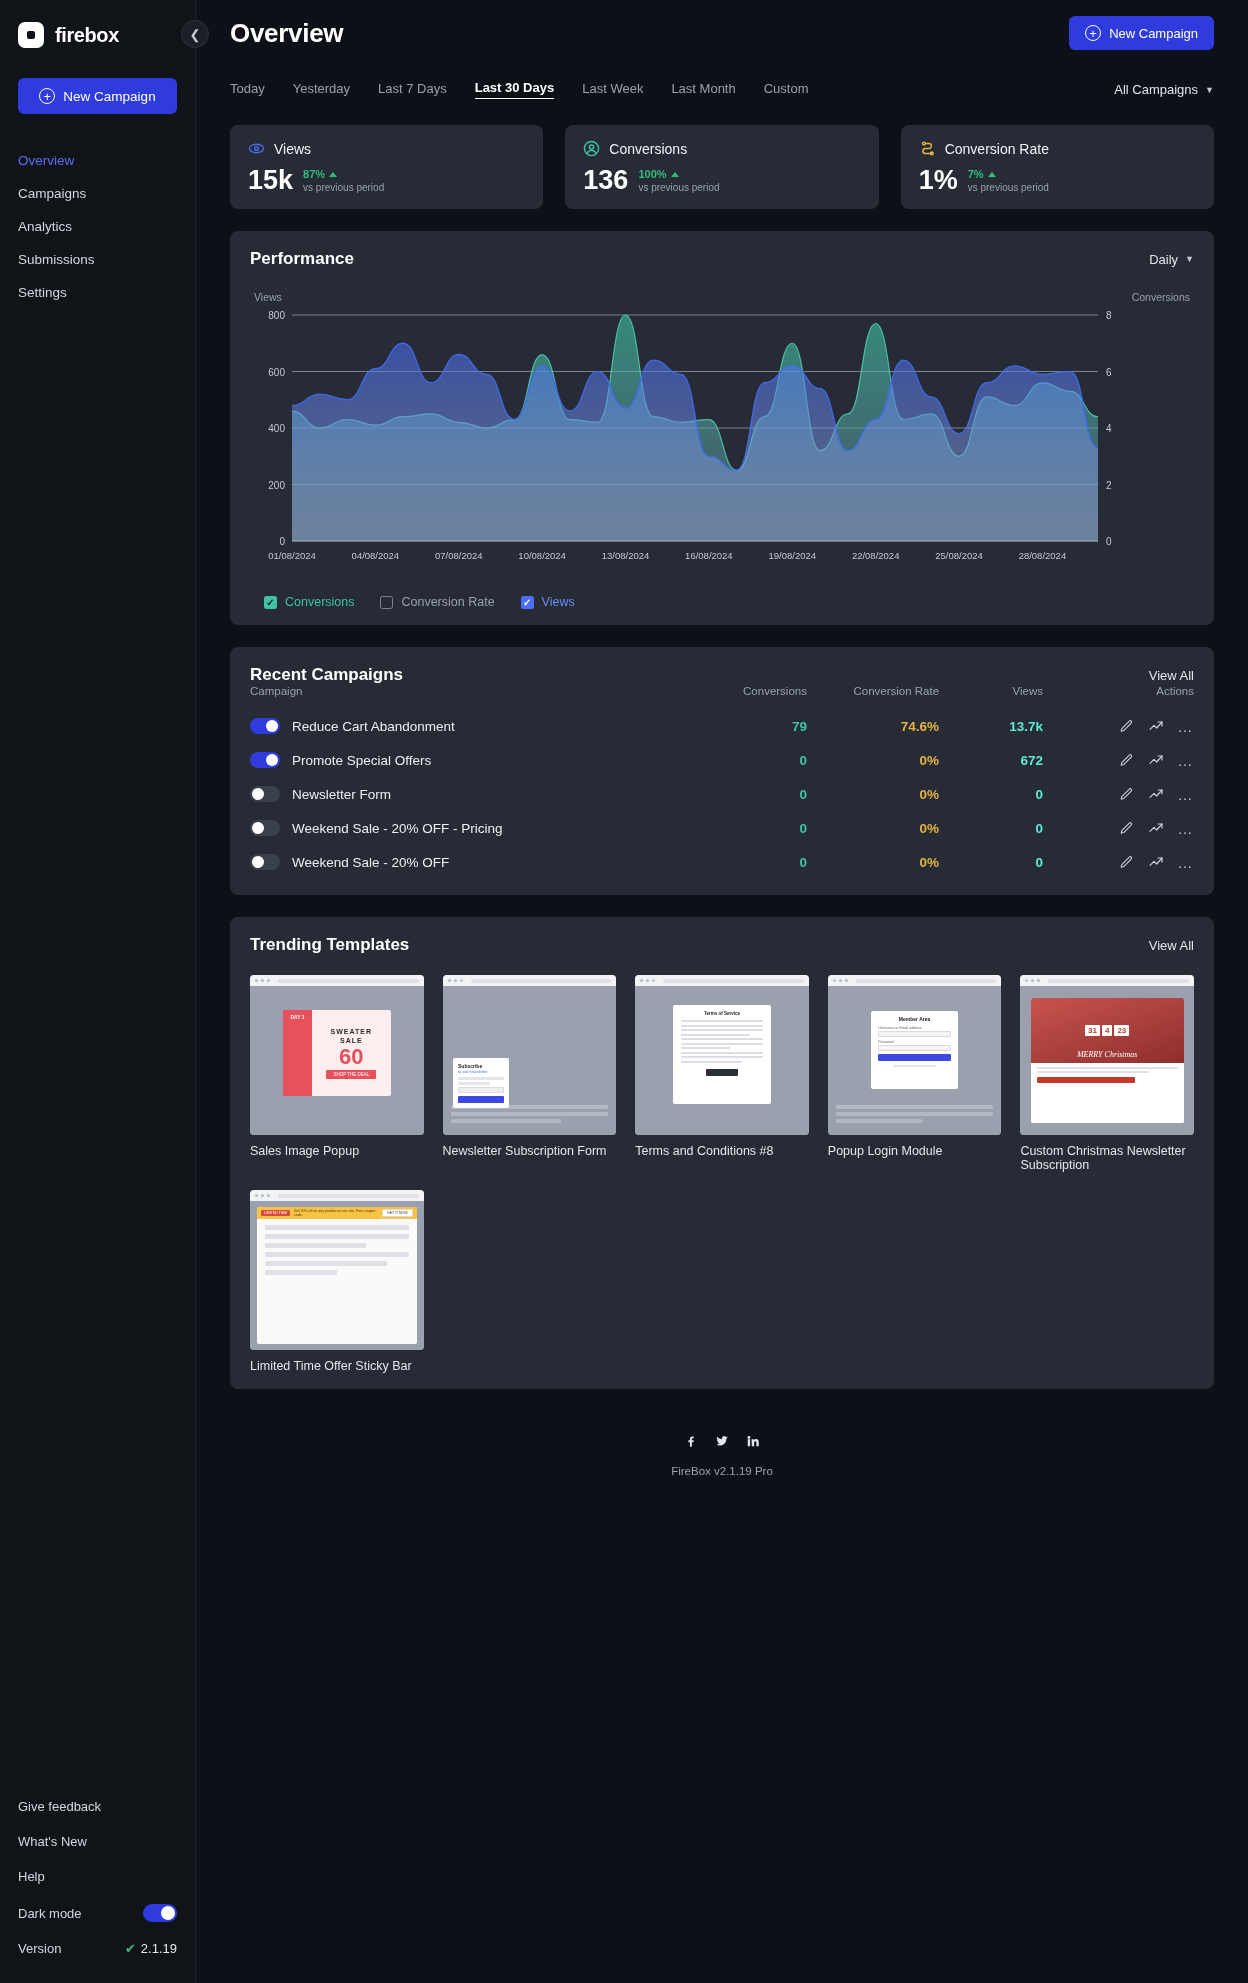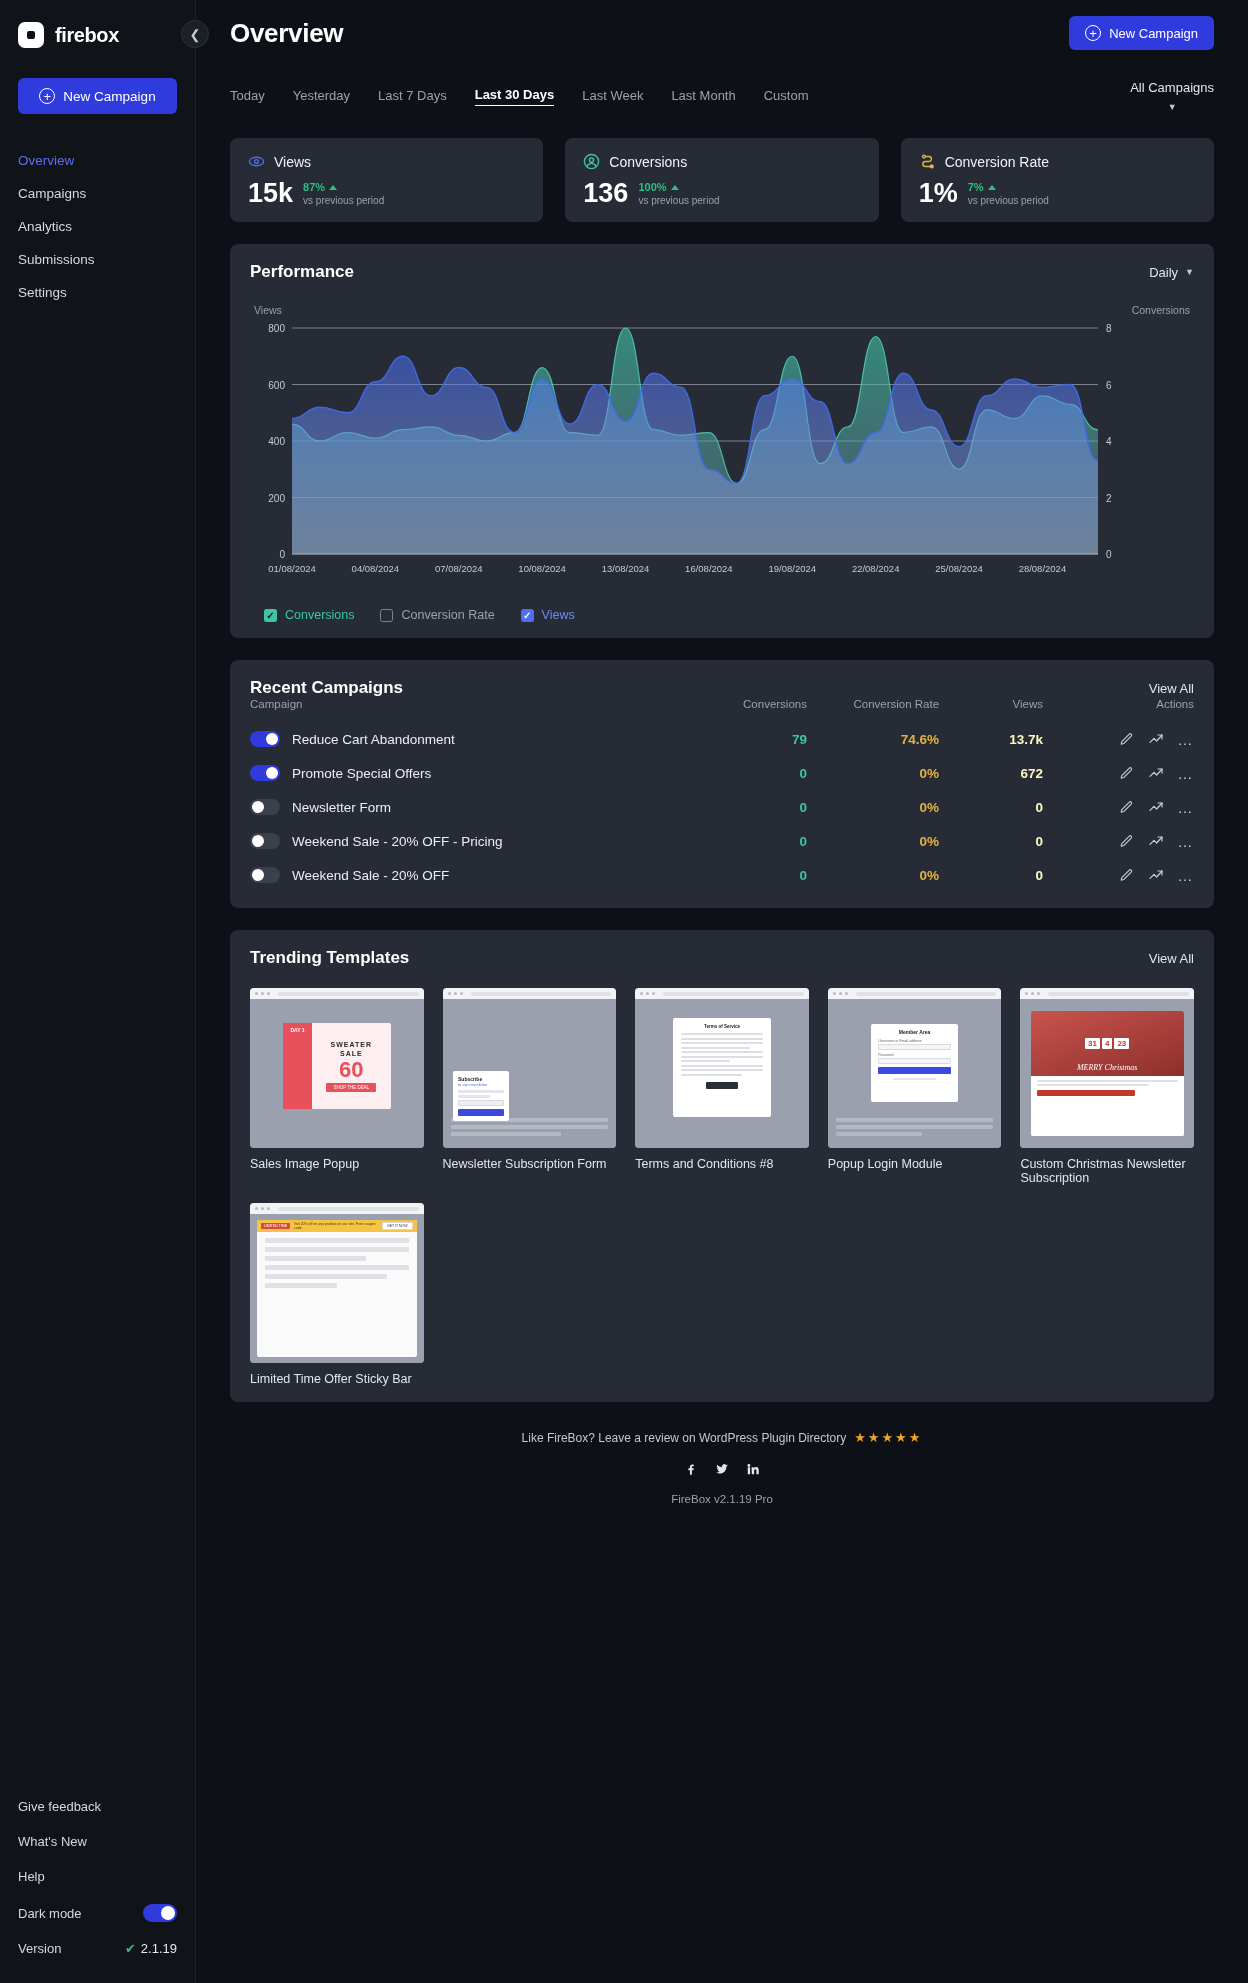--- a/index.html
+++ b/index.html
@@ -67,21 +67,21 @@
   .page-title { font-size: 26px; font-weight: 700; color: #fff; letter-spacing: -0.3px; }
   .new-campaign-top {
     height: 34px; padding: 0 16px; border-radius: 6px; background: #2f3bdc; color: #fff;
     font-size: 13px; font-weight: 500; display: flex; align-items: center; gap: 8px; border: none; cursor: pointer;
   }
 
   .filters { display: flex; align-items: center; justify-content: space-between; margin-top: 30px; }
   .ranges { display: flex; align-items: flex-end; gap: 28px; }
   .range { font-size: 13px; color: #9aa1ad; cursor: pointer; padding-bottom: 3px; }
   .range.active { color: #fff; font-weight: 600; border-bottom: 1.5px solid #fff; }
-  .campaign-select { font-size: 13px; color: #e3e6eb; display: flex; align-items: center; gap: 7px; cursor: pointer; flex-direction: column; }
+  .campaign-select { font-size: 13px; color: #e3e6eb; display: flex; align-items: center; gap: 7px; cursor: pointer; }
   .caret { font-size: 9px; color: #c2c7d0; }
 
   
   .stats { display: flex; gap: 22px; margin-top: 26px; }
   .stat-card {
     flex: 1; background: #262b36; border-radius: 8px; padding: 15px 18px 18px 18px; height: 84px;
   }
   .stat-head { display: flex; align-items: center; gap: 9px; }
   .stat-label { font-size: 14px; color: #f0f2f6; }
   .stat-body { display: flex; align-items: flex-end; gap: 10px; margin-top: 10px; }
@@ -117,21 +117,21 @@
   .tbl td.left { text-align: left; }
   .camp-cell { display: flex; align-items: center; gap: 12px; }
   .sw { width: 30px; height: 16px; border-radius: 9px; position: relative; flex: 0 0 30px; cursor: pointer; }
   .sw.on { background: #2f3bdc; }
   .sw.off { background: #3b414c; }
   .sw i { position: absolute; top: 2px; width: 12px; height: 12px; border-radius: 50%; background: #fff; }
   .sw.on i { right: 2px; } .sw.off i { left: 2px; }
   .camp-name { color: #eceef2; font-size: 13.5px; }
   .v-conv { color: #3ec4a4; font-weight: 600; }
   .v-rate { color: #e3b341; font-weight: 600; }
-  .v-views { color: #fef9c3; font-weight: 600; }
+  .v-views { color: #5eead4; font-weight: 600; }
   .acts { display: flex; gap: 14px; justify-content: flex-end; align-items: center; padding-left: 20px; }
   .act { color: #c9cdd6; cursor: pointer; display: flex; align-items: center; }
   .dots { letter-spacing: 1.5px; font-size: 15px; line-height: 1; }
 
   
   .tpl-grid { display: grid; grid-template-columns: repeat(5, 1fr); gap: 18px 19px; margin-top: 20px; }
   .tpl-card { cursor: pointer; }
   .tpl-thumb { width: 100%; height: 160px; border-radius: 4px; overflow: hidden; background: #9aa0ad; position: relative; }
   .browser-bar { height: 11px; background: #f2f3f5; display: flex; align-items: center; gap: 3px; padding: 0 5px; }
   .browser-bar i { width: 3px; height: 3px; border-radius: 50%; background: #b9bdc5; display: block; }
@@ -736,24 +736,20 @@
               </div>
             </div>
           </div>
           <div class="tpl-name">Limited Time Offer Sticky Bar</div>
         </div>
 
       </div>
     </section>
 
     <footer class="footer">
-      <div class="foot-line">
-        <span>Like FireBox? Leave a review on WordPress Plugin Directory</span>
-        <span class="stars">★★★★★</span>
-      </div>
       <div class="socials">
         <span class="soc">
           <svg width="14" height="14" viewBox="0 0 24 24" fill="#e4e7ec">
               <path d="M13.5 22v-8h2.7l.4-3.1h-3.1V8.9c0-.9.25-1.5 1.55-1.5h1.65V4.6c-.3-.04-1.3-.13-2.45-.13-2.4 0-4.05 1.47-4.05 4.18v2.25H7.5V14h2.7v8z"></path>
             </svg>
         </span>
         <span class="soc">
           <svg width="14" height="14" viewBox="0 0 24 24" fill="#e4e7ec">
               <path d="M22 5.9c-.7.33-1.5.55-2.3.65.83-.5 1.46-1.3 1.76-2.24-.78.46-1.64.8-2.55.98A4 4 0 0 0 11.9 8.9 11.4 11.4 0 0 1 3.6 4.7a4 4 0 0 0 1.24 5.35c-.65-.02-1.26-.2-1.8-.5v.05a4 4 0 0 0 3.2 3.93c-.6.16-1.2.18-1.8.07a4 4 0 0 0 3.74 2.78A8 8 0 0 1 2 18.04a11.3 11.3 0 0 0 6.1 1.8c7.35 0 11.37-6.1 11.37-11.4v-.52A8 8 0 0 0 22 5.9z"></path>
             </svg>

